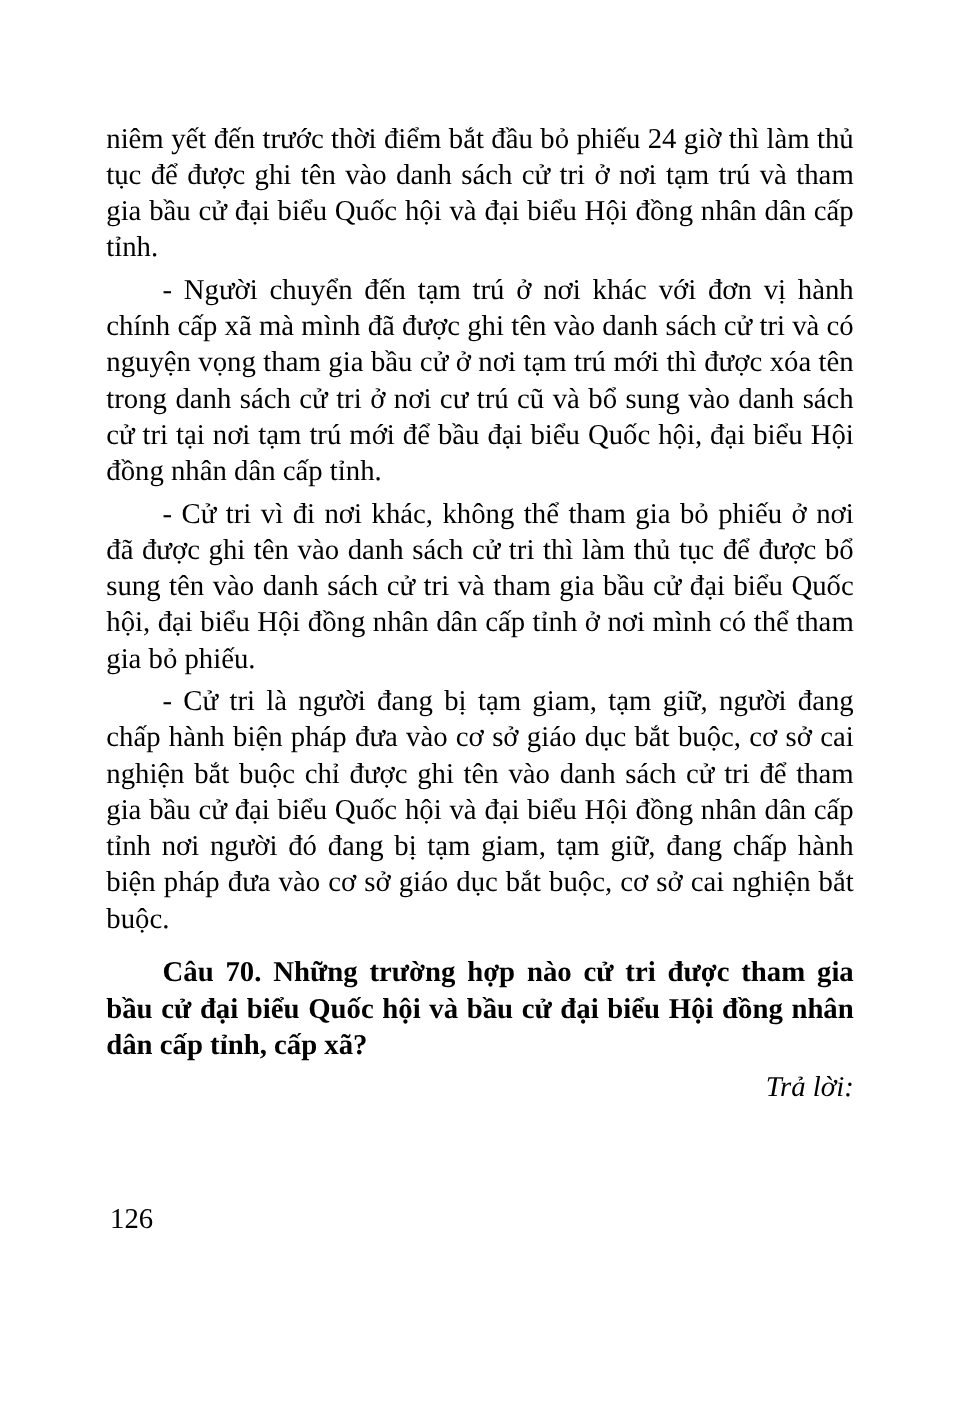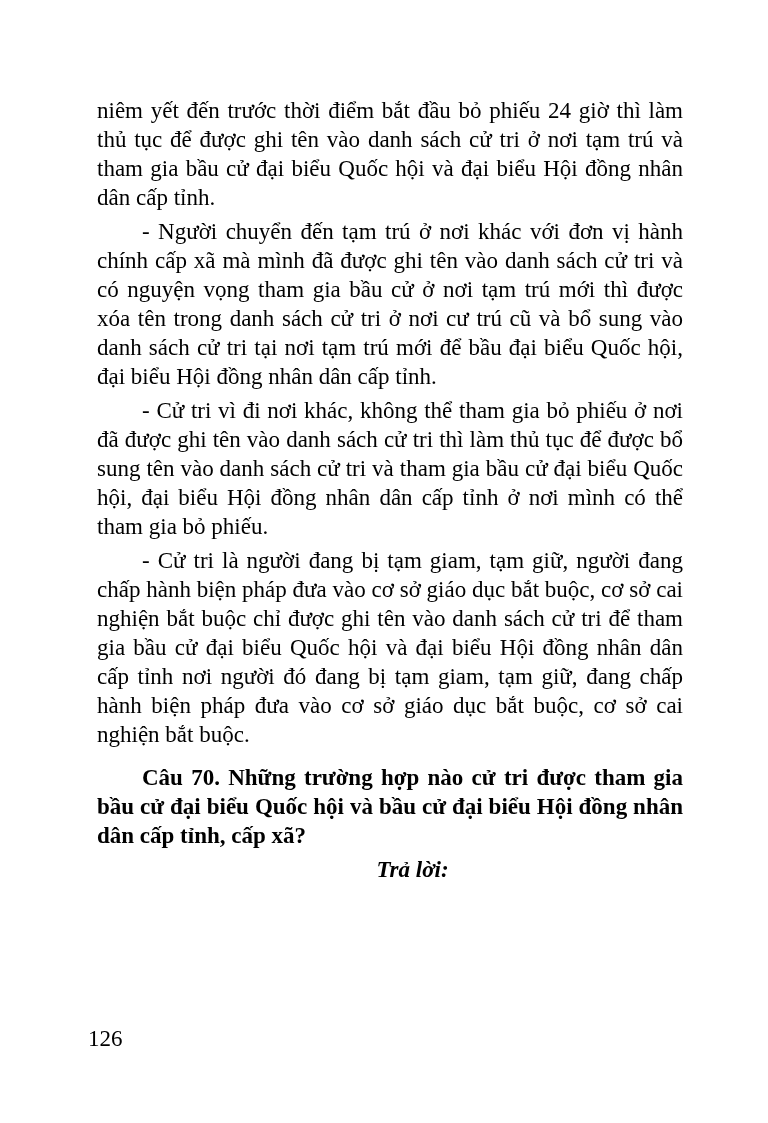--- a/index.html
+++ b/index.html
@@ -16,47 +16,47 @@
     font-family: "Liberation Serif", "DejaVu Serif", serif;
     color: #000000;
   }
   .content {
     position: absolute;
     left: 85px;
     right: 85px;
     top: 96px;
   }
   p {
-    margin: 0 0 5px 12px;
+    margin: 0 0 5px 0;
     font-size: 23px;
     line-height: 29px;
     text-align: justify;
     text-justify: inter-word;
   }
   p.body {
     text-indent: 45px;
   }
   p.no-indent {
     text-indent: 0;
   }
   p.heading {
     font-weight: bold;
     text-indent: 45px;
     margin-top: 14px;
   }
   p.answer-label {
-    font-weight: bold;
+    font-weight: normal;
     font-style: italic;
     text-indent: 45px;
-    text-align: center;
+    text-align: right;
   }
   .page-number {
     position: absolute;
     left: 88px;
-    top: 1024px;
+    top: 960px;
     font-size: 23px;
     line-height: 29px;
   }
 </style>
 </head>
 <body>
 
 <div class="page">
   <div class="content">
     <p class="body no-indent">niêm yết đến trước thời điểm bắt đầu bỏ phiếu 24 giờ thì làm thủ tục để được ghi tên vào danh sách cử tri ở nơi tạm trú và tham gia bầu cử đại biểu Quốc hội và đại biểu Hội đồng nhân dân cấp tỉnh.</p>

